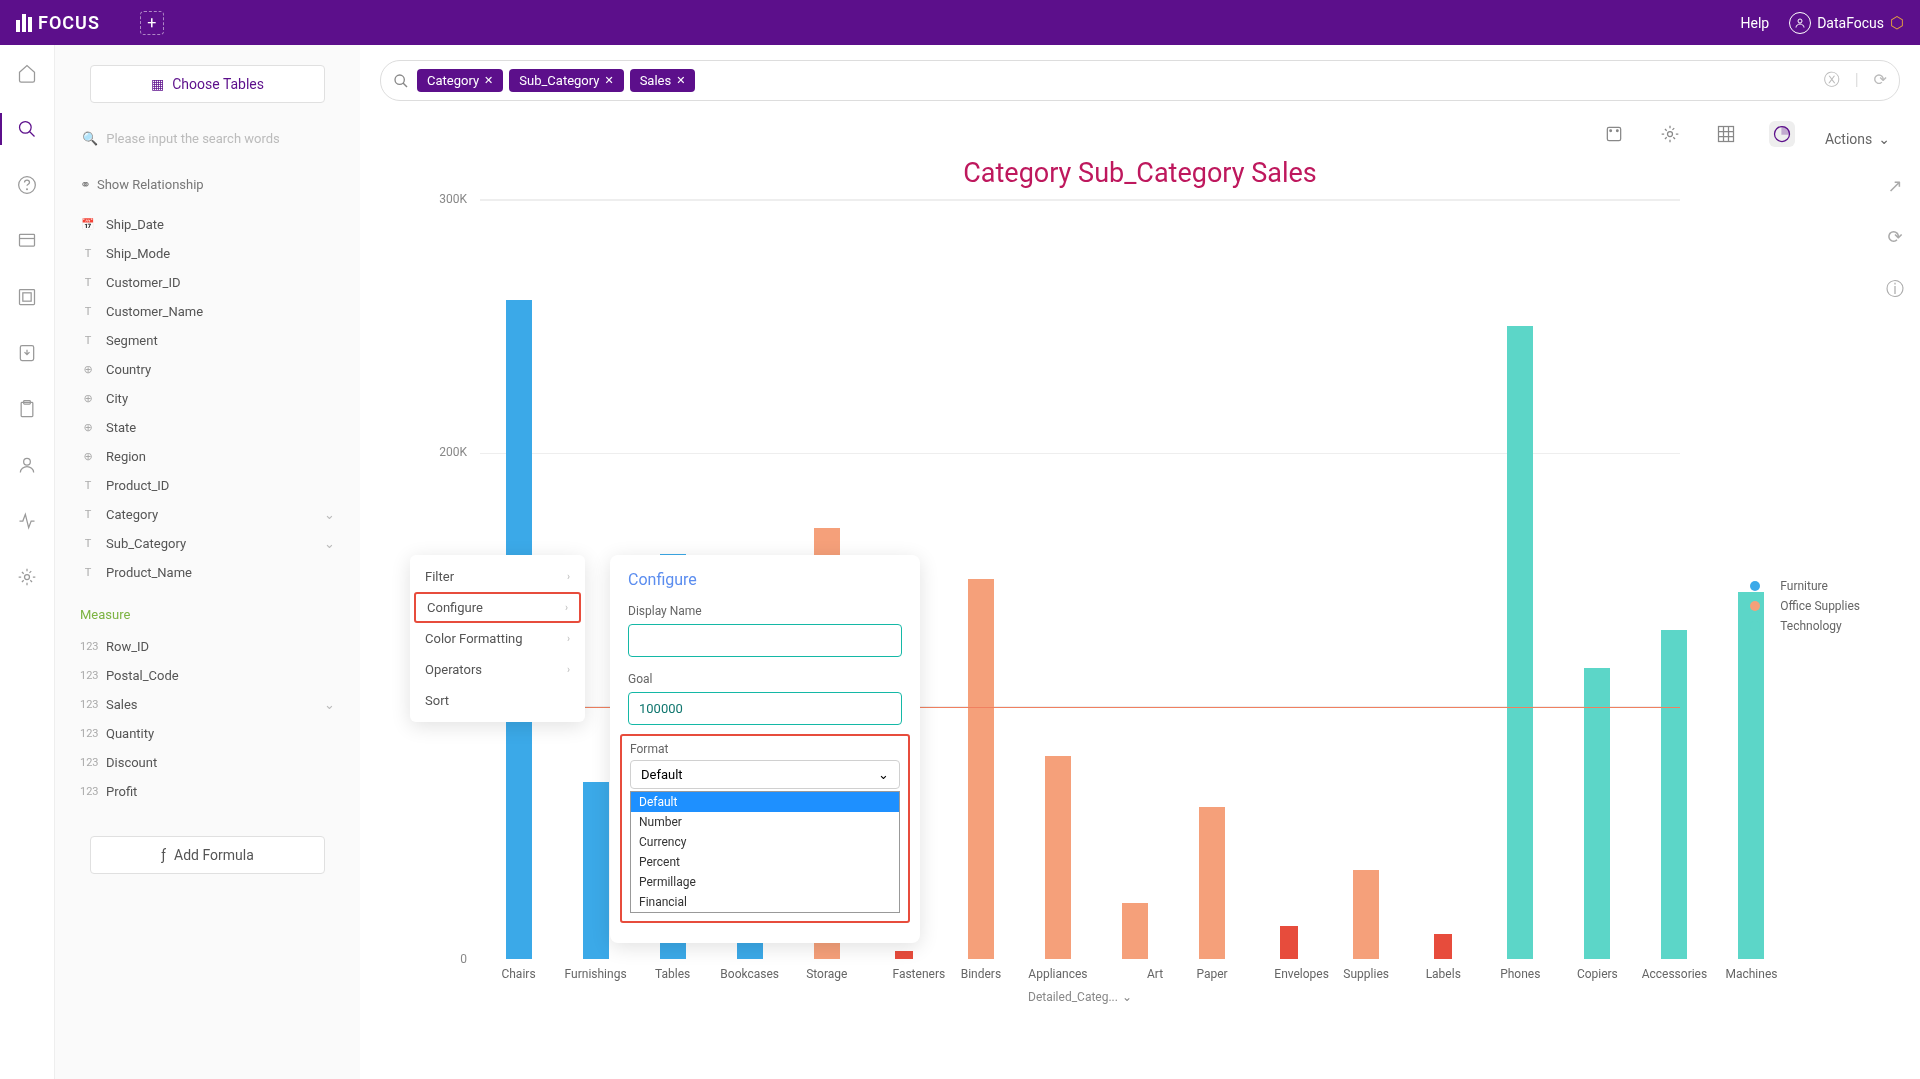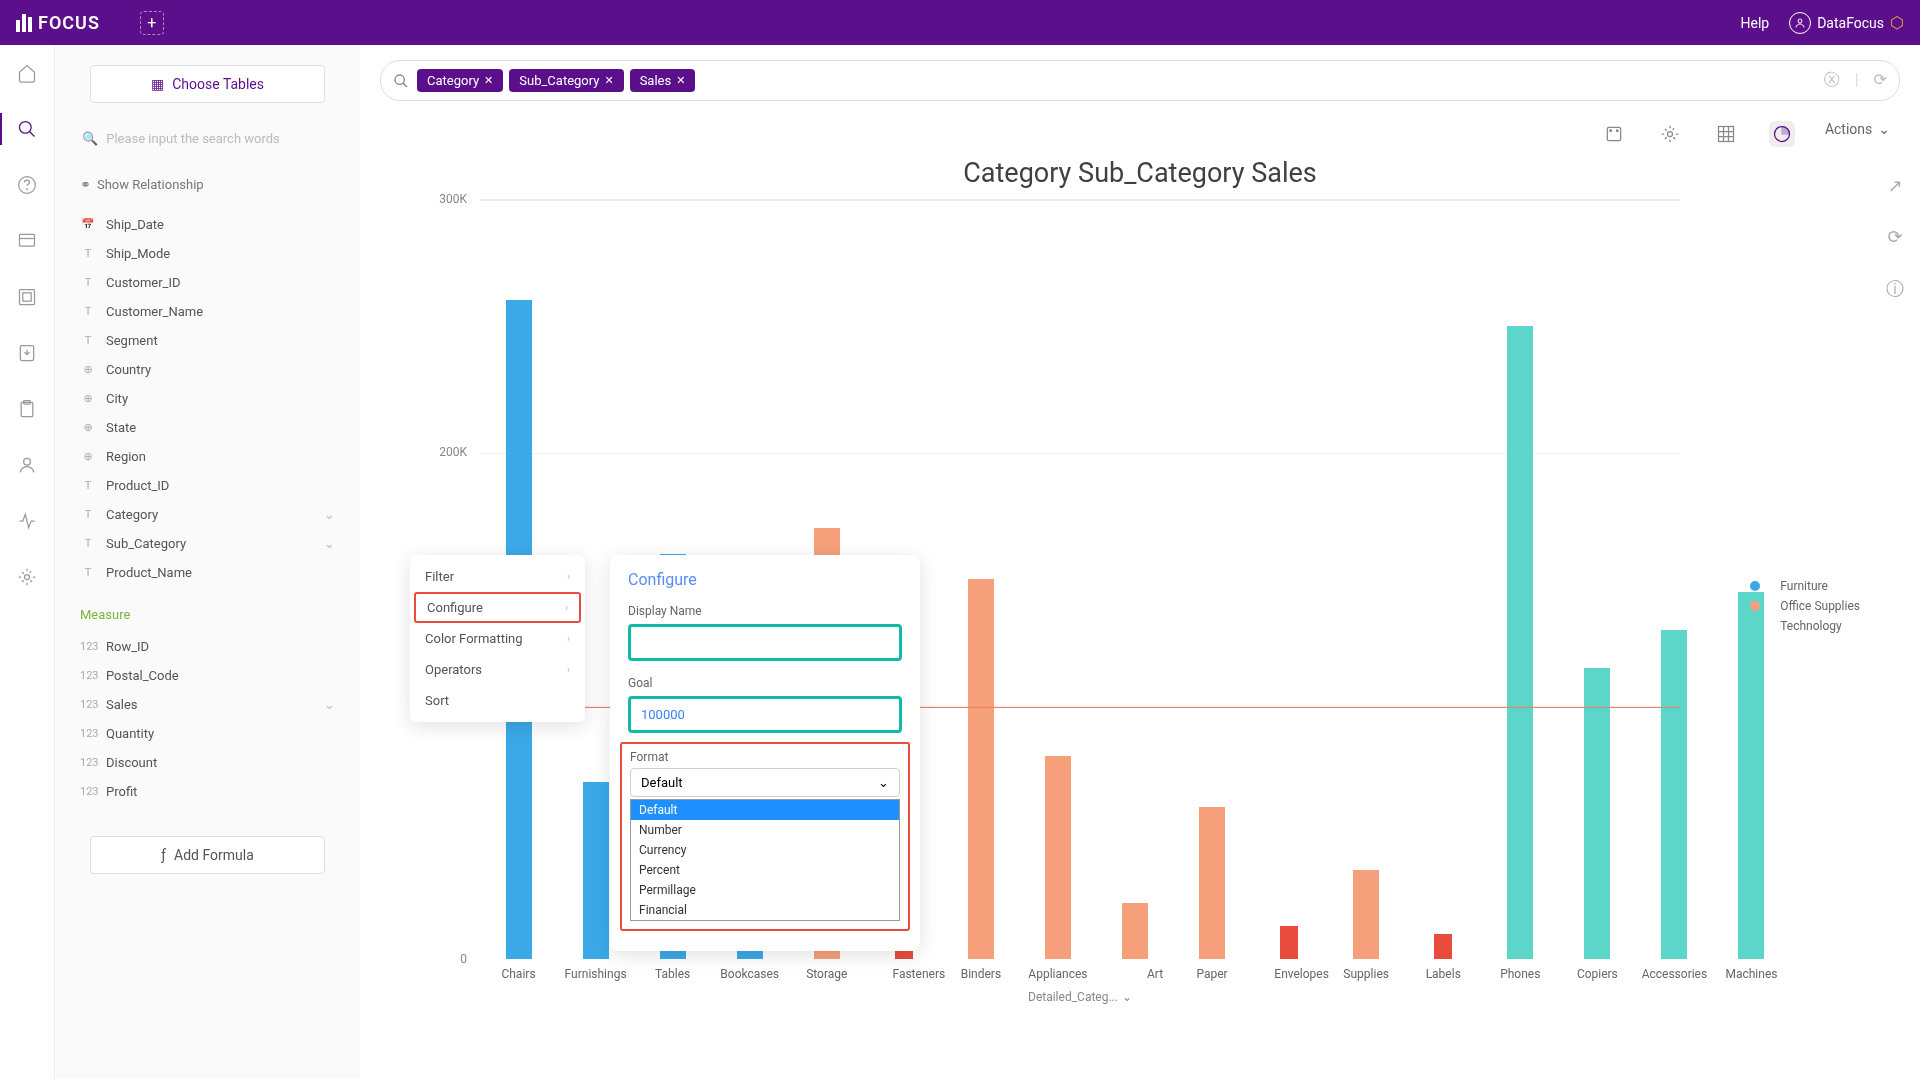--- a/index.html
+++ b/index.html
@@ -35,26 +35,26 @@
 .add-formula { background:#fff; border:1px solid #e0e0e0; border-radius:4px; padding:10px 20px; display:flex; align-items:center; justify-content:center; gap:8px; color:#555; font-size:14px; cursor:pointer; margin:30px 20px 0; }
 
 
 .main { position:absolute; left:360px; right:0; top:45px; bottom:0; }
 .query-bar { margin:15px 20px 0; padding:8px 12px; border:1px solid #ddd; border-radius:20px; display:flex; align-items:center; gap:8px; }
 .query-bar .search-btn { color:#888; }
 .pill { background:#5c0f8b; color:#fff; padding:4px 10px; border-radius:4px; font-size:13px; display:flex; align-items:center; gap:5px; }
 .pill .x { cursor:pointer; font-size:11px; }
 .query-right { margin-left:auto; display:flex; gap:15px; color:#bbb; }
 
-.toolbar { display:flex; justify-content:flex-end; align-items:flex-start; gap:30px; padding:20px 30px 10px; }
+.toolbar { display:flex; justify-content:flex-end; align-items:flex-end; gap:30px; padding:20px 30px 10px; }
 .toolbar-icon { width:26px; height:26px; display:flex; align-items:center; justify-content:center; color:#888; cursor:pointer; }
 .toolbar-icon.active { background:#eee; border-radius:6px; color:#5c0f8b; }
 .actions-btn { display:flex; align-items:center; gap:6px; color:#666; font-size:14px; cursor:pointer; }
 
-.chart-title { text-align:center; font-size:27px; color:#404040; font-weight:400; margin-bottom:10px; }
+.chart-title { text-align:center; font-size:27px; color:#be185d; font-weight:400; margin-bottom:10px; }
 
 .chart-wrap { position:relative; margin:10px 60px 0 30px; height:820px; }
 .plot-area { position:absolute; left:90px; right:180px; top:0; bottom:60px; border-top:1px solid #eee; }
 .gridline { position:absolute; left:0; right:0; height:1px; background:#eee; }
 .goal-line { position:absolute; left:0; right:0; height:1.5px; background:#f08060; }
 .goal-marker { position:absolute; left:-6px; width:0; height:0; border-top:5px solid transparent; border-bottom:5px solid transparent; border-left:8px solid #f08060; transform:translateY(-5px); }
 .ylabel { position:absolute; right:calc(100% - 85px); transform:translateY(-50%); font-size:12px; color:#888; text-align:right; width:50px; padding-right:8px; }
 
 .bar { position:absolute; bottom:0; width:26px; }
 .xlabel { position:absolute; bottom:-22px; font-size:12px; color:#666; transform:translateX(-50%); white-space:nowrap; }
@@ -72,21 +72,21 @@
 
 .context-menu { position:absolute; left:410px; top:555px; background:#fff; box-shadow:0 4px 20px rgba(0,0,0,0.12); border-radius:6px; width:175px; padding:6px 0; z-index:5; }
 .context-item { padding:8px 15px; font-size:13px; color:#555; display:flex; align-items:center; cursor:pointer; }
 .context-item .chev { margin-left:auto; color:#bbb; font-size:10px; }
 .context-item.highlighted { border:2px solid #e74c3c; margin:0 4px; border-radius:3px; padding:6px 11px; }
 
 
 .config-panel { position:absolute; left:610px; top:555px; background:#fff; box-shadow:0 4px 20px rgba(0,0,0,0.12); border-radius:8px; width:310px; padding:15px 18px 20px; z-index:6; }
 .config-title { color:#5b8def; font-size:16px; margin-bottom:15px; }
 .config-label { font-size:12px; color:#666; margin-bottom:6px; }
-.config-input { width:100%; border:3px solid #14b8a6; border-radius:4px; padding:8px 10px; font-size:13px; margin-bottom:15px; color:#3b82f6; }
+.config-input { width:100%; border:1px solid #14b8a6; border-radius:4px; padding:8px 10px; font-size:13px; margin-bottom:15px; color:#0f766e; }
 .format-section { border:2px solid #e74c3c; padding:6px 8px 8px; margin:-6px -8px 0; border-radius:3px; }
 .format-select { width:100%; border:1px solid #d0d0d0; border-radius:4px; padding:6px 10px; font-size:13px; display:flex; justify-content:space-between; align-items:center; cursor:pointer; }
 .dropdown-list { border:1px solid #999; margin-top:2px; background:#fff; }
 .dropdown-opt { padding:3px 8px; font-size:12px; color:#333; cursor:pointer; }
 .dropdown-opt.selected { background:#1e90ff; color:#fff; }
 
 
 .right-rail { position:absolute; right:0; top:130px; width:50px; display:flex; flex-direction:column; gap:30px; align-items:center; }
 .right-rail-item { color:#aaa; cursor:pointer; font-size:18px; }
 

